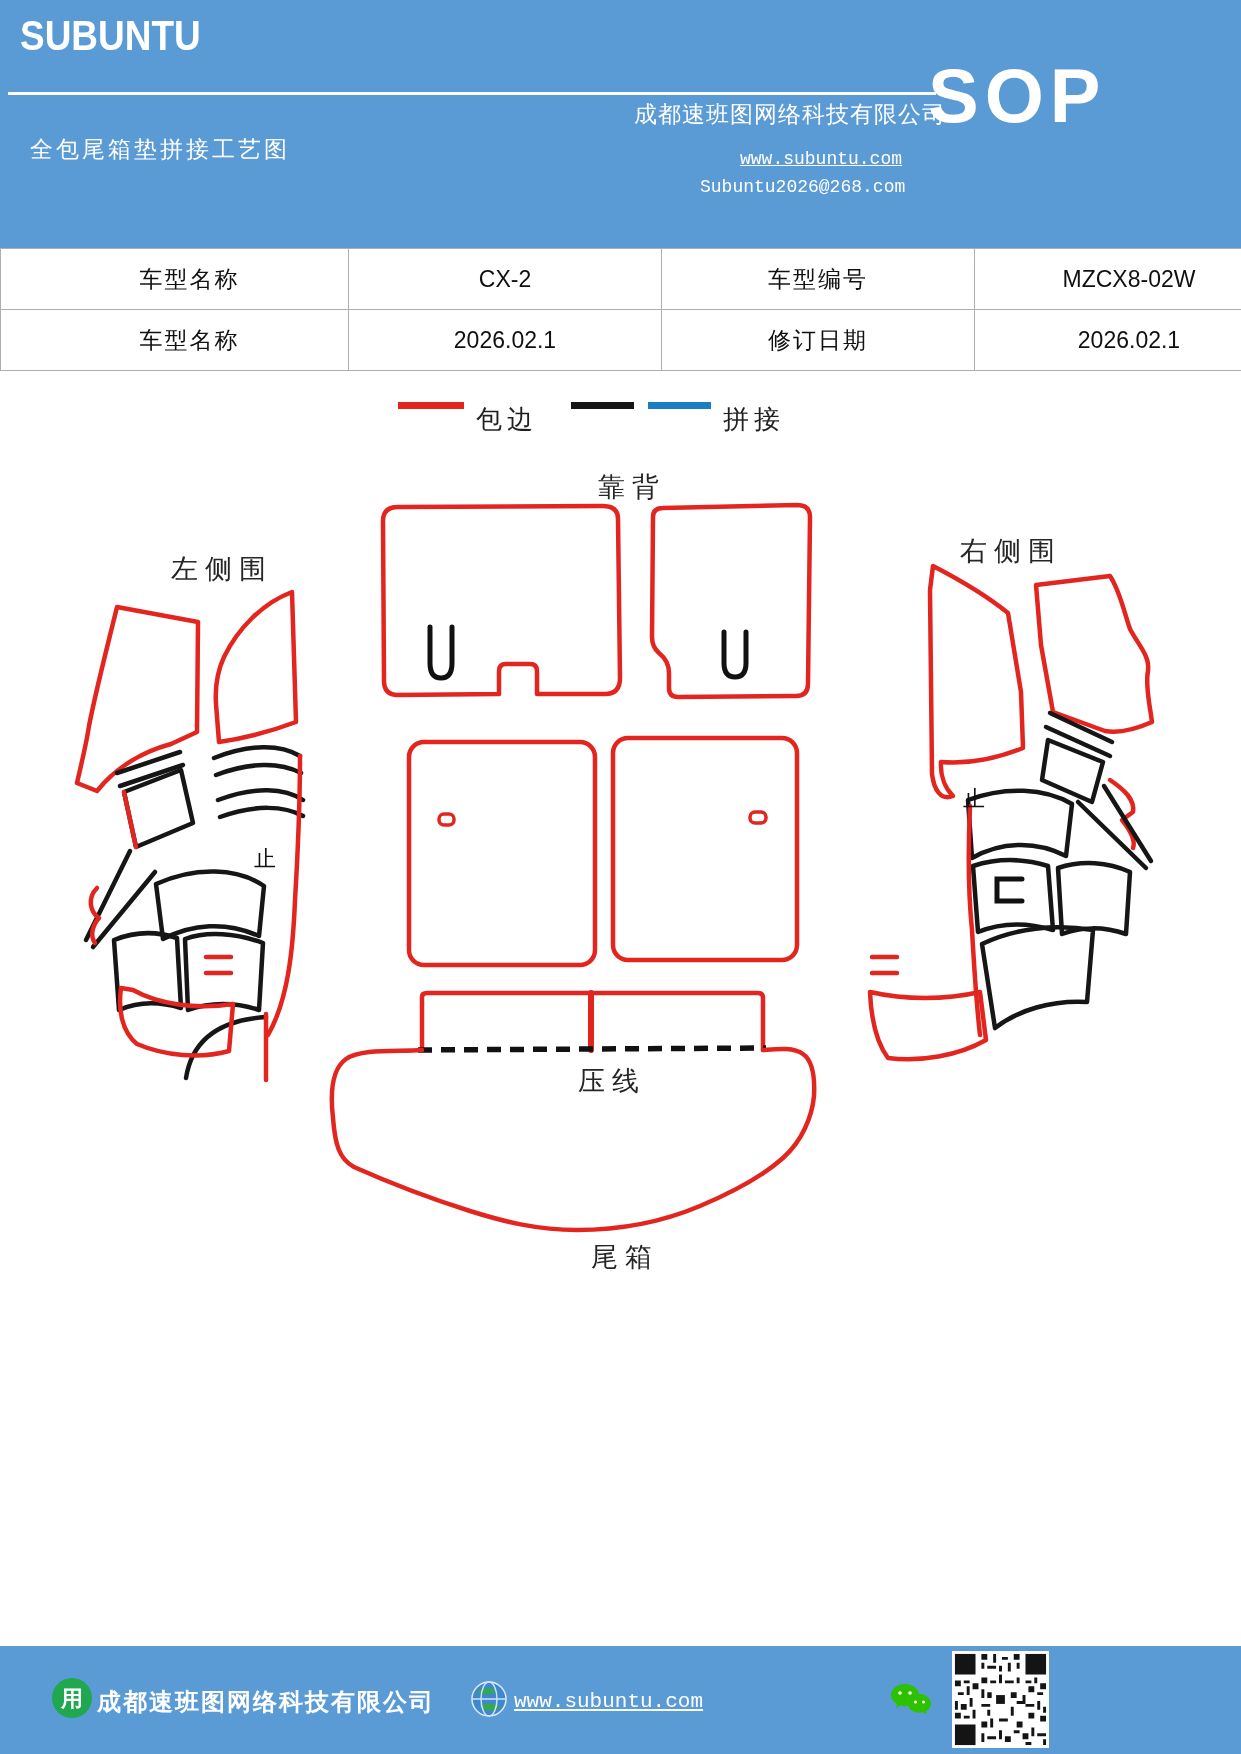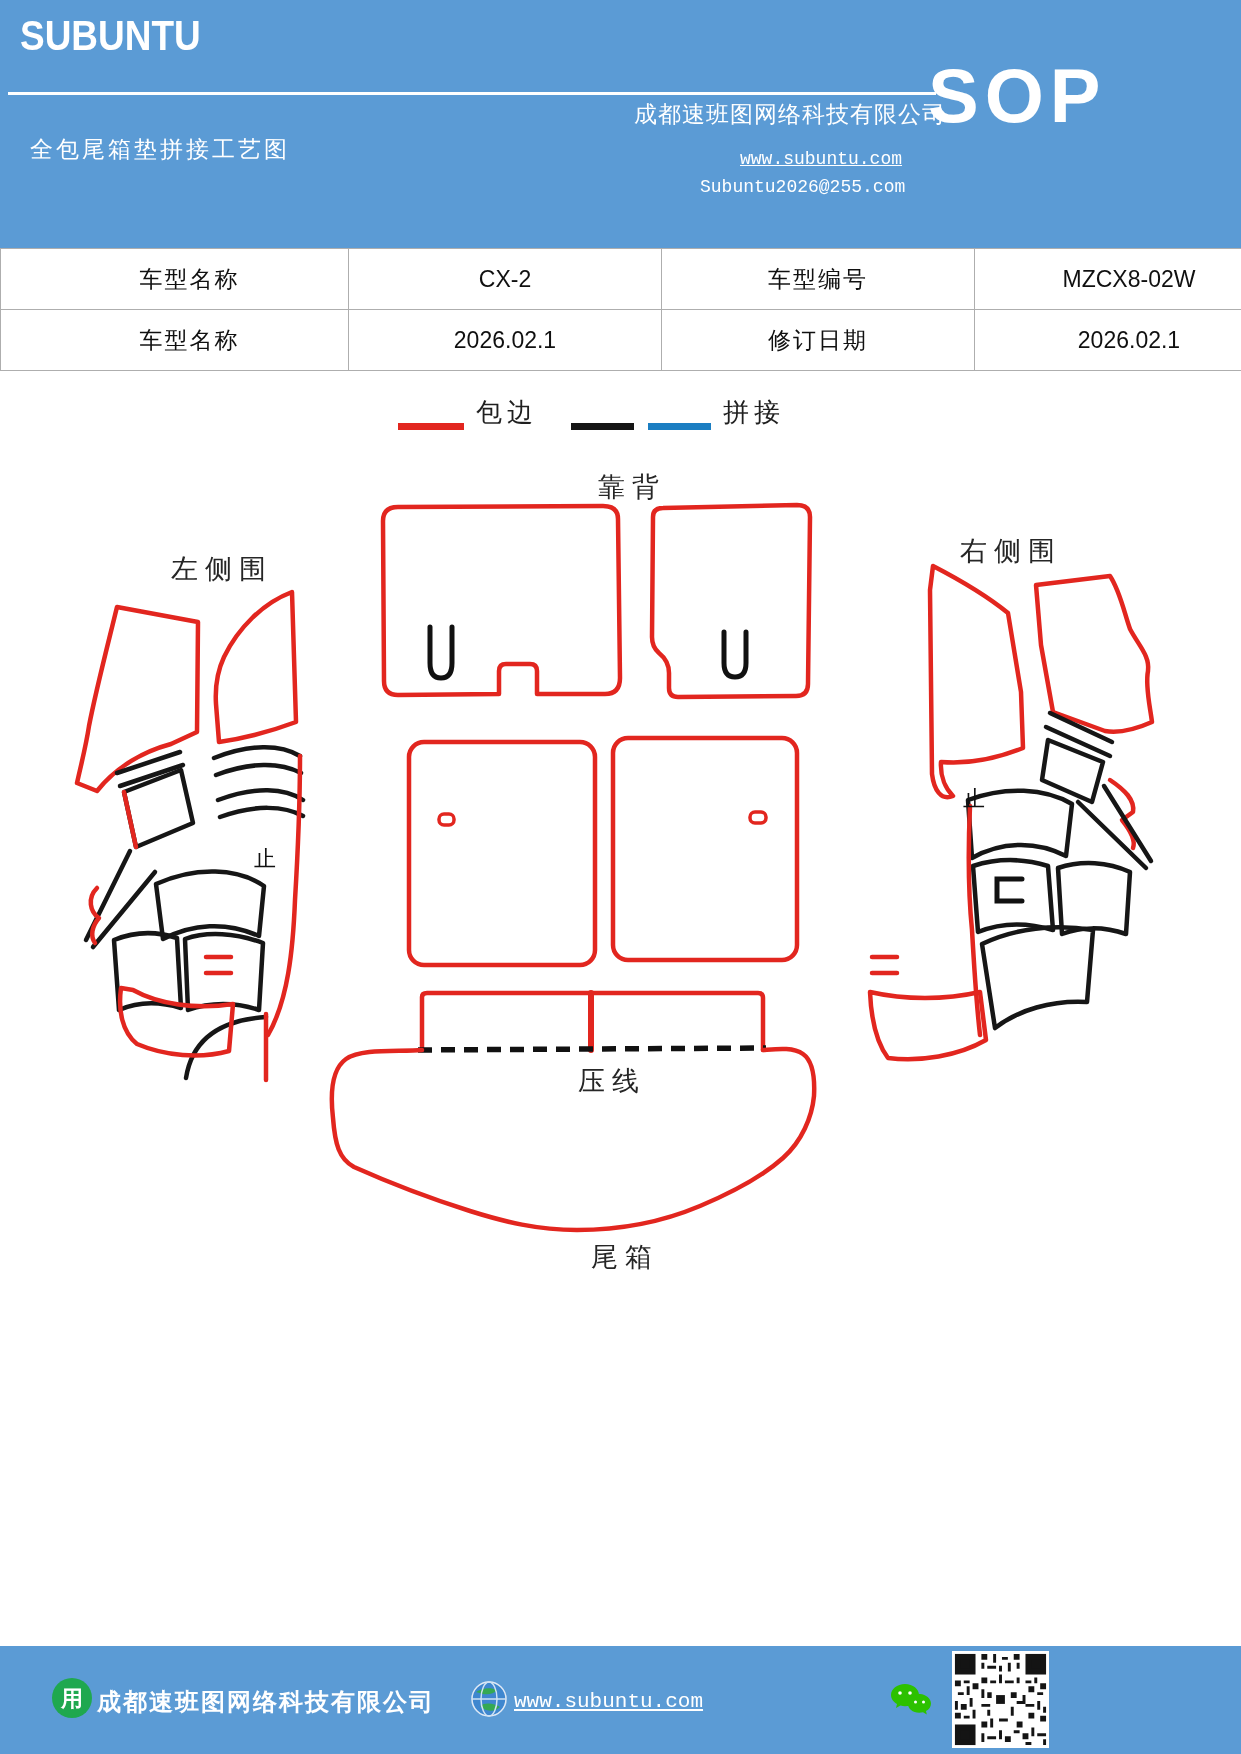--- a/index.html
+++ b/index.html
@@ -22,21 +22,21 @@
             font-family:"Liberation Mono",monospace;}
 
   
   .info-table{position:absolute;top:248px;left:0;width:1241px;border-collapse:collapse;table-layout:fixed;}
   .info-table td{border:1px solid #aeaeae;height:58px;text-align:center;vertical-align:middle;
                  font-size:23px;color:#101010;}
   .c0{width:315px;padding-left:31px;} .c1{width:310px;} .c2{width:310px;} .c3{width:306px;}
   .lbl{letter-spacing:2px;}
 
   
-  .legend{position:absolute;top:402px;left:398px;display:flex;align-items:flex-end;height:28px;}
+  .legend{position:absolute;top:402px;left:398px;display:flex;align-items:flex-start;height:28px;}
   .seg{display:inline-block;height:7px;}
   .seg-red{width:66px;background:#e2261f;}
   .seg-black{width:63px;background:#151515;margin-left:33px;}
   .seg-blue{width:63px;background:#1b7ec2;margin-left:14px;}
   .legend-label{font-size:26px;color:#1f1f1f;margin-left:12px;letter-spacing:5px;}
 
   
   .diagram-svg{position:absolute;top:430px;left:0;width:1241px;height:880px;}
   .red-line{fill:none;stroke:#e2261f;stroke-width:4.5;stroke-linejoin:round;stroke-linecap:round;}
   .blk-line{fill:none;stroke:#161616;stroke-width:4.5;stroke-linejoin:round;stroke-linecap:round;}
@@ -61,21 +61,21 @@
 
 <div class="page">
 
   <div class="header">
     <div class="logo">SUBUNTU</div>
     <div class="header-rule"></div>
     <div class="doc-title">全包尾箱垫拼接工艺图</div>
     <div class="hdr-company">成都速班图网络科技有限公司</div>
     <div class="sop">SOP</div>
     <div class="hdr-site">www.subuntu.com</div>
-    <div class="hdr-mail">Subuntu2026@255.com</div>
+    <div class="hdr-mail">Subuntu2026@268.com</div>
   </div>
 
   <table class="info-table">
     <tbody>
         <tr>
       <td class="c0 lbl">车型名称</td>
       <td class="c1">CX-2</td>
       <td class="c2 lbl">车型编号</td>
       <td class="c3">MZCX8-02W</td>
     </tr>

